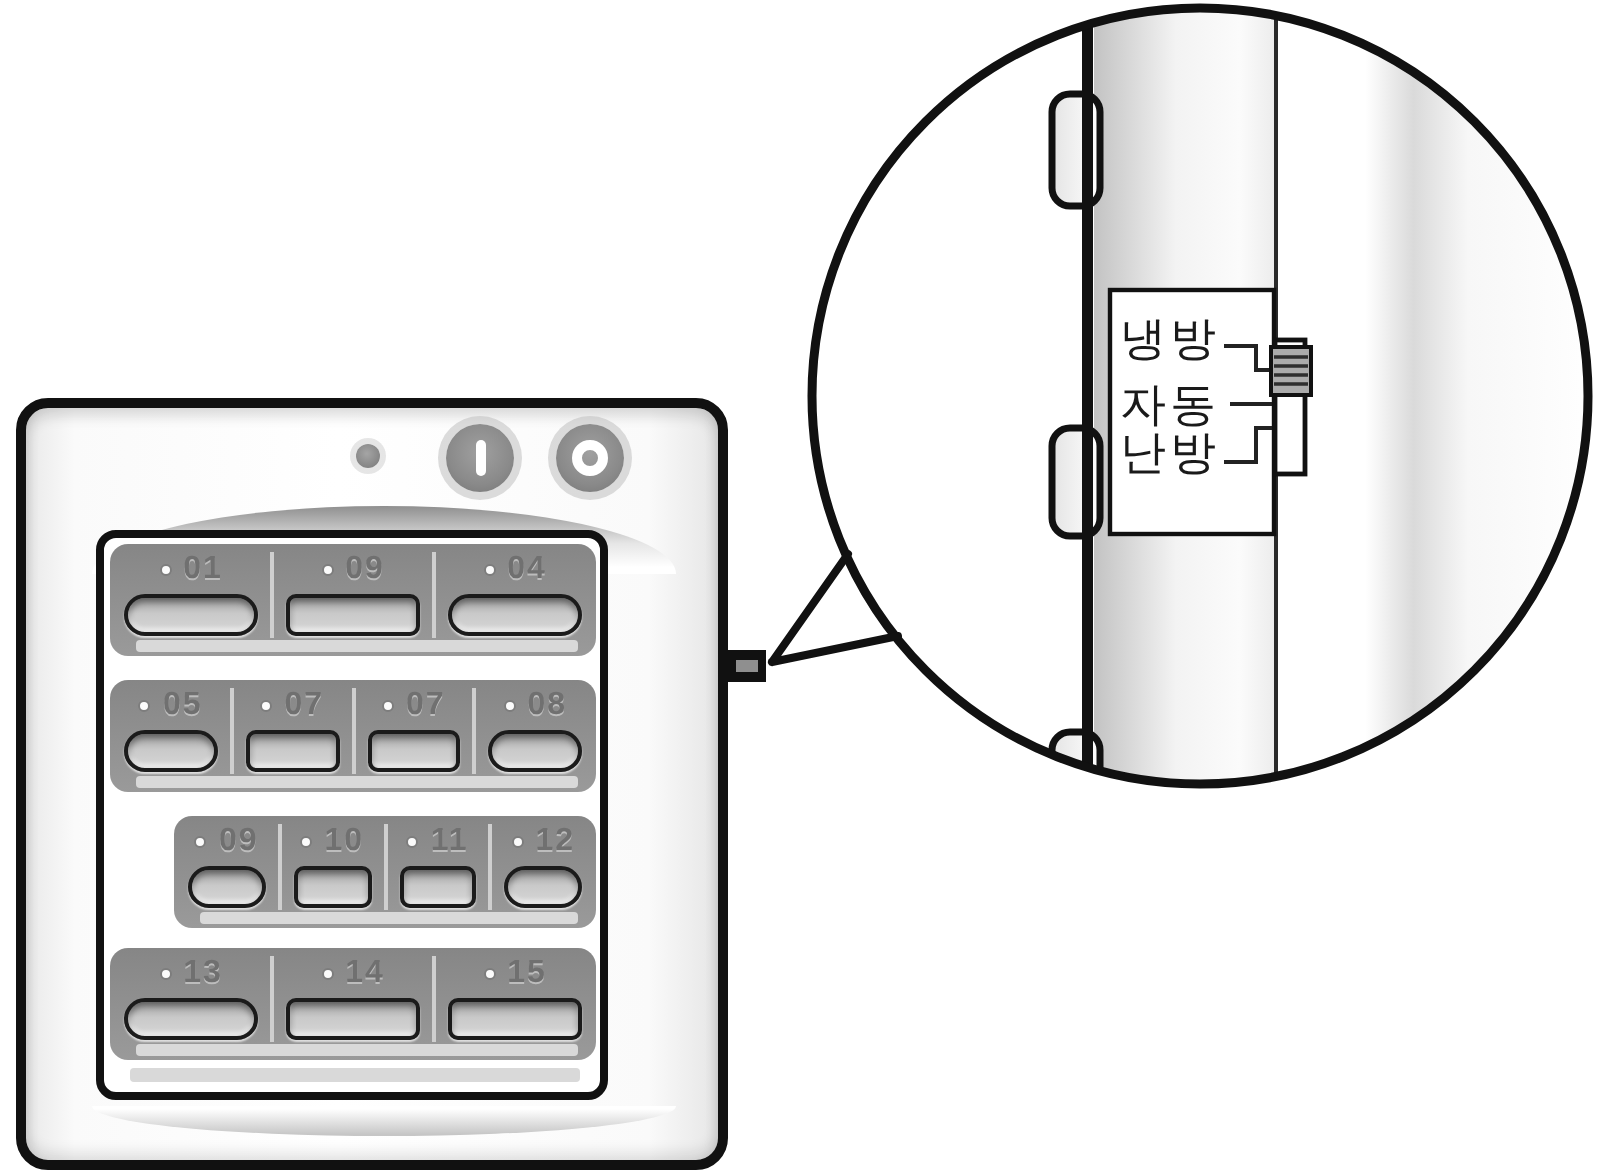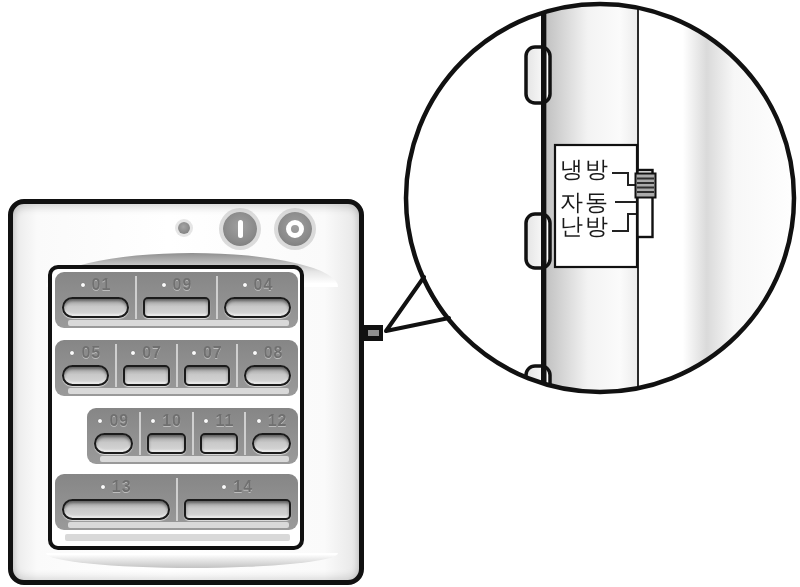--- a/index.html
+++ b/index.html
@@ -174,20 +174,27 @@
           <div class="cell-head">
               <span class="dot"></span>
               <span class="num">13</span>
             </div>
           <div class="chan-btn pill"></div>
         </div>
         <div class="cell">
           <div class="cell-head">
               <span class="dot"></span>
               <span class="num">14</span>
+            </div>
+          <div class="chan-btn soft"></div>
+        </div>
+        <div class="cell">
+          <div class="cell-head">
+              <span class="dot"></span>
+              <span class="num">15</span>
             </div>
           <div class="chan-btn soft"></div>
         </div>
         <div class="row-strip"></div>
       </div>
 
       <div class="frame-strip"></div>
     </div>
   </div>
 

